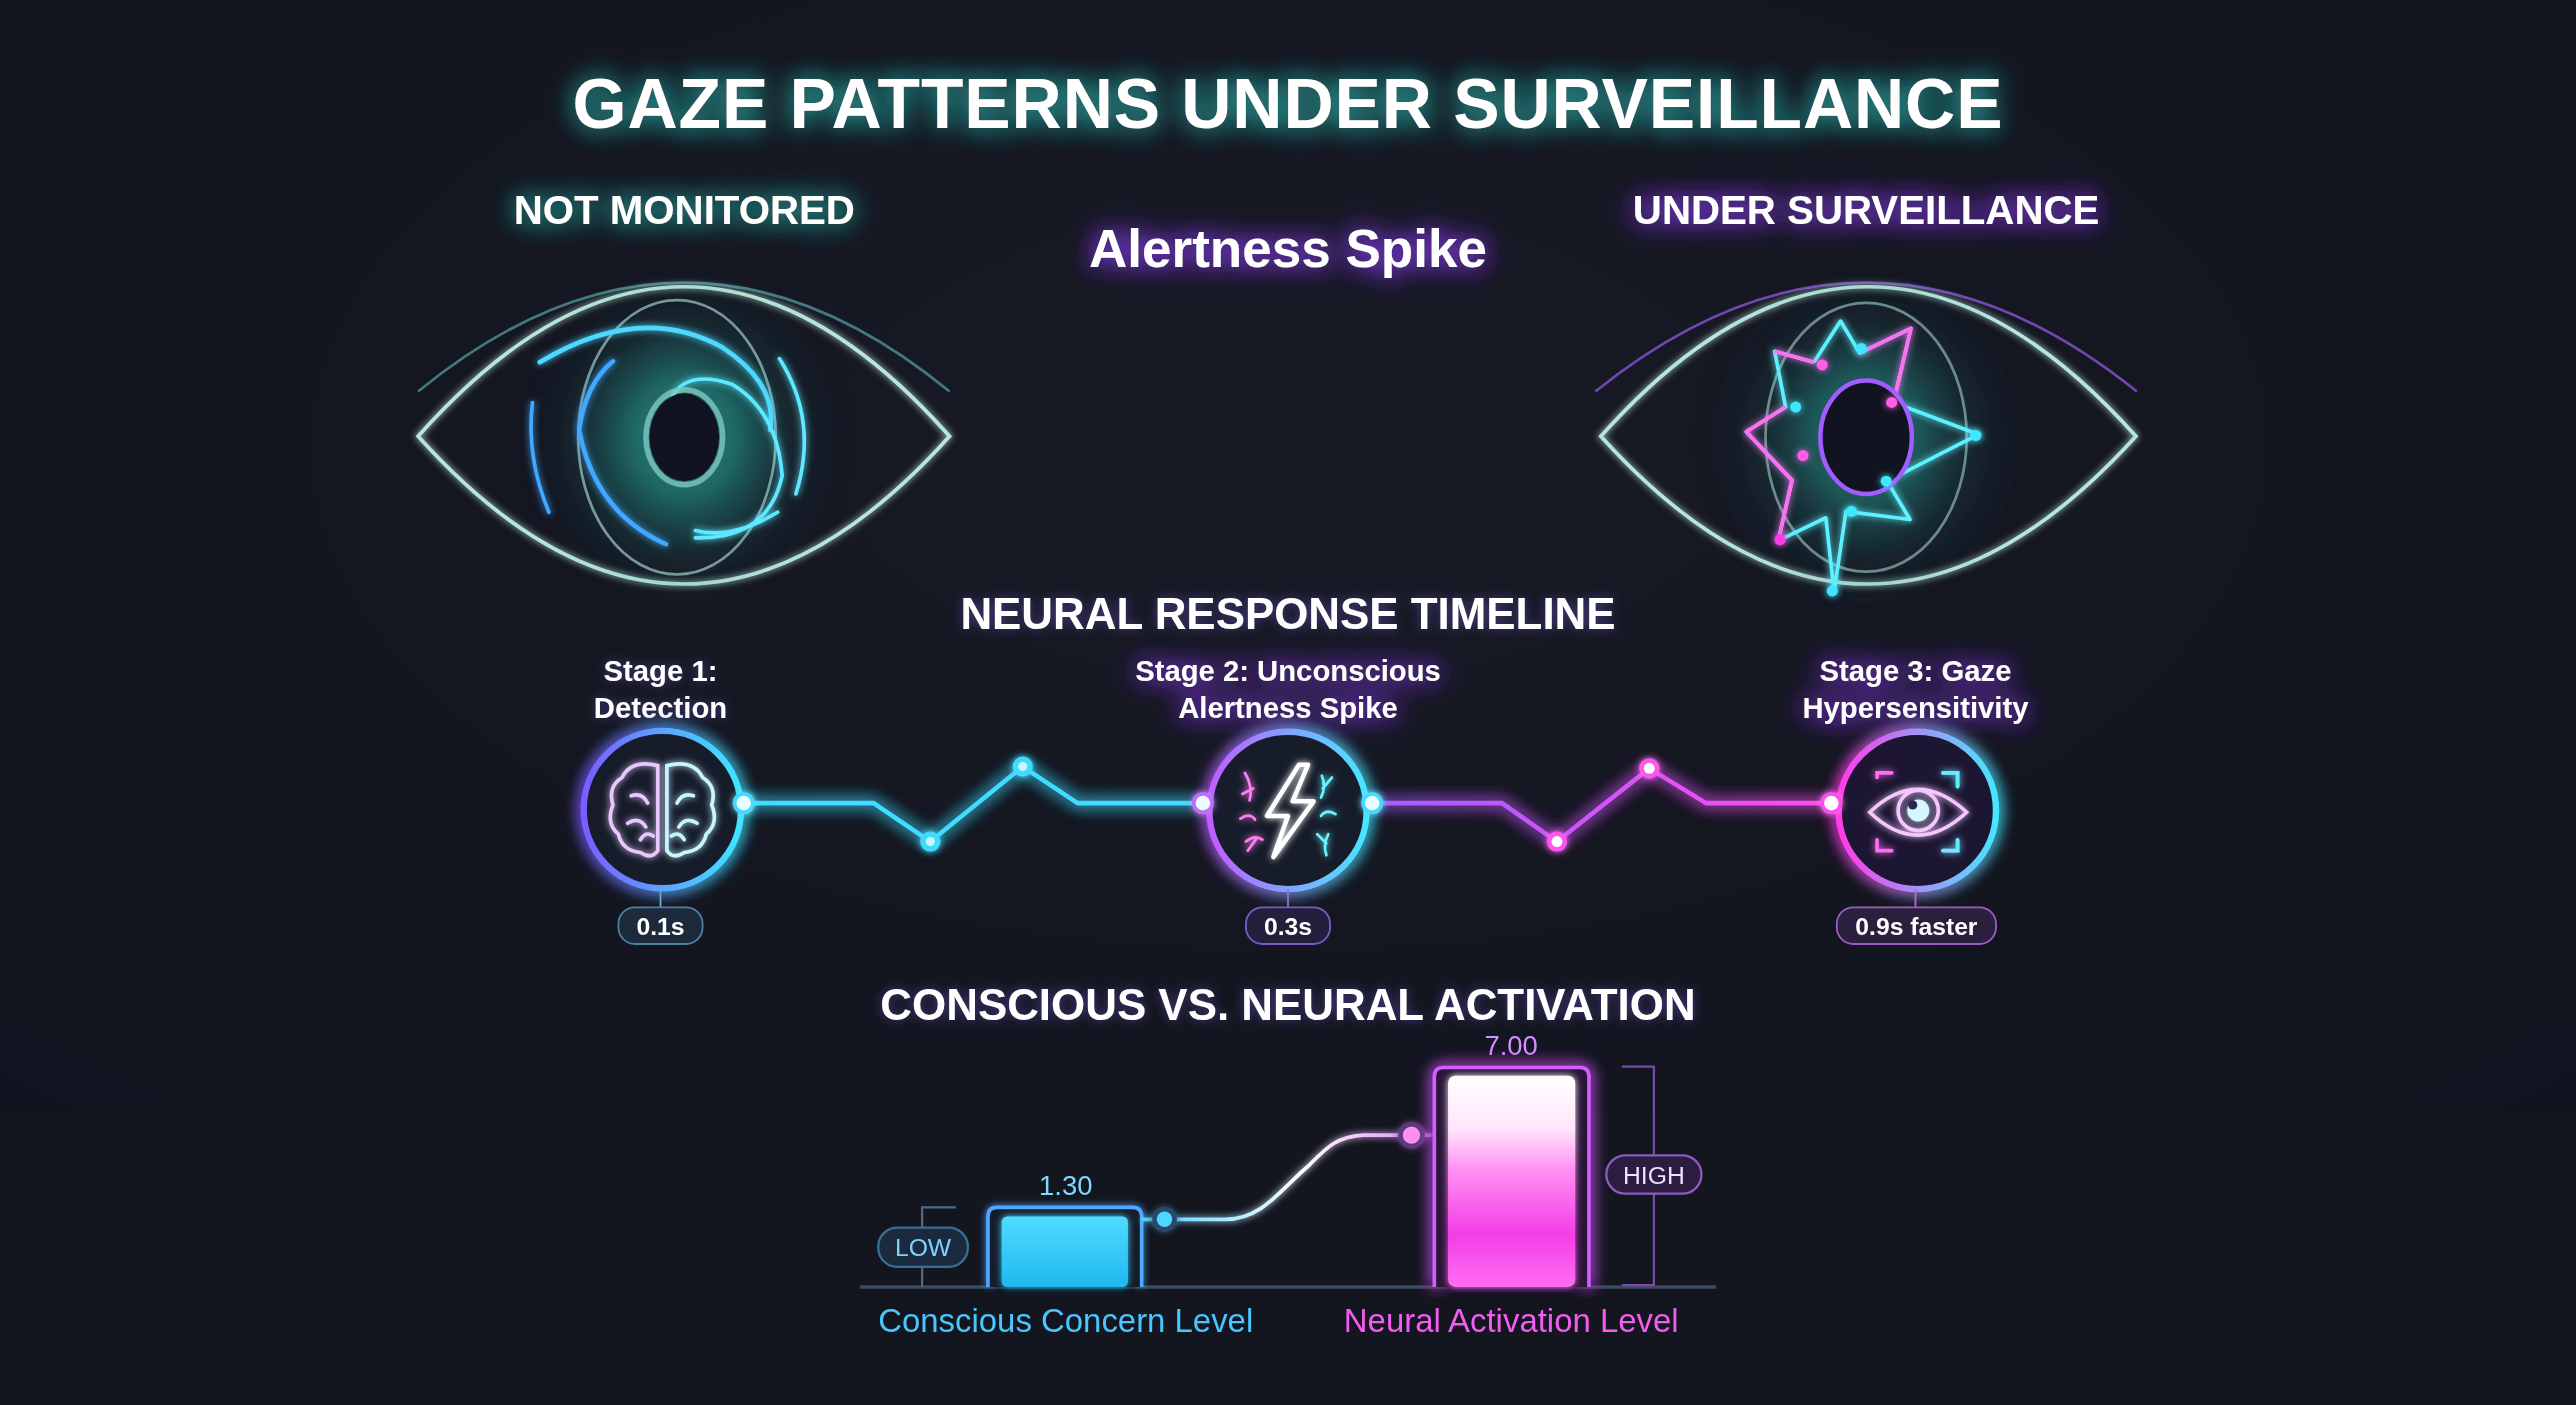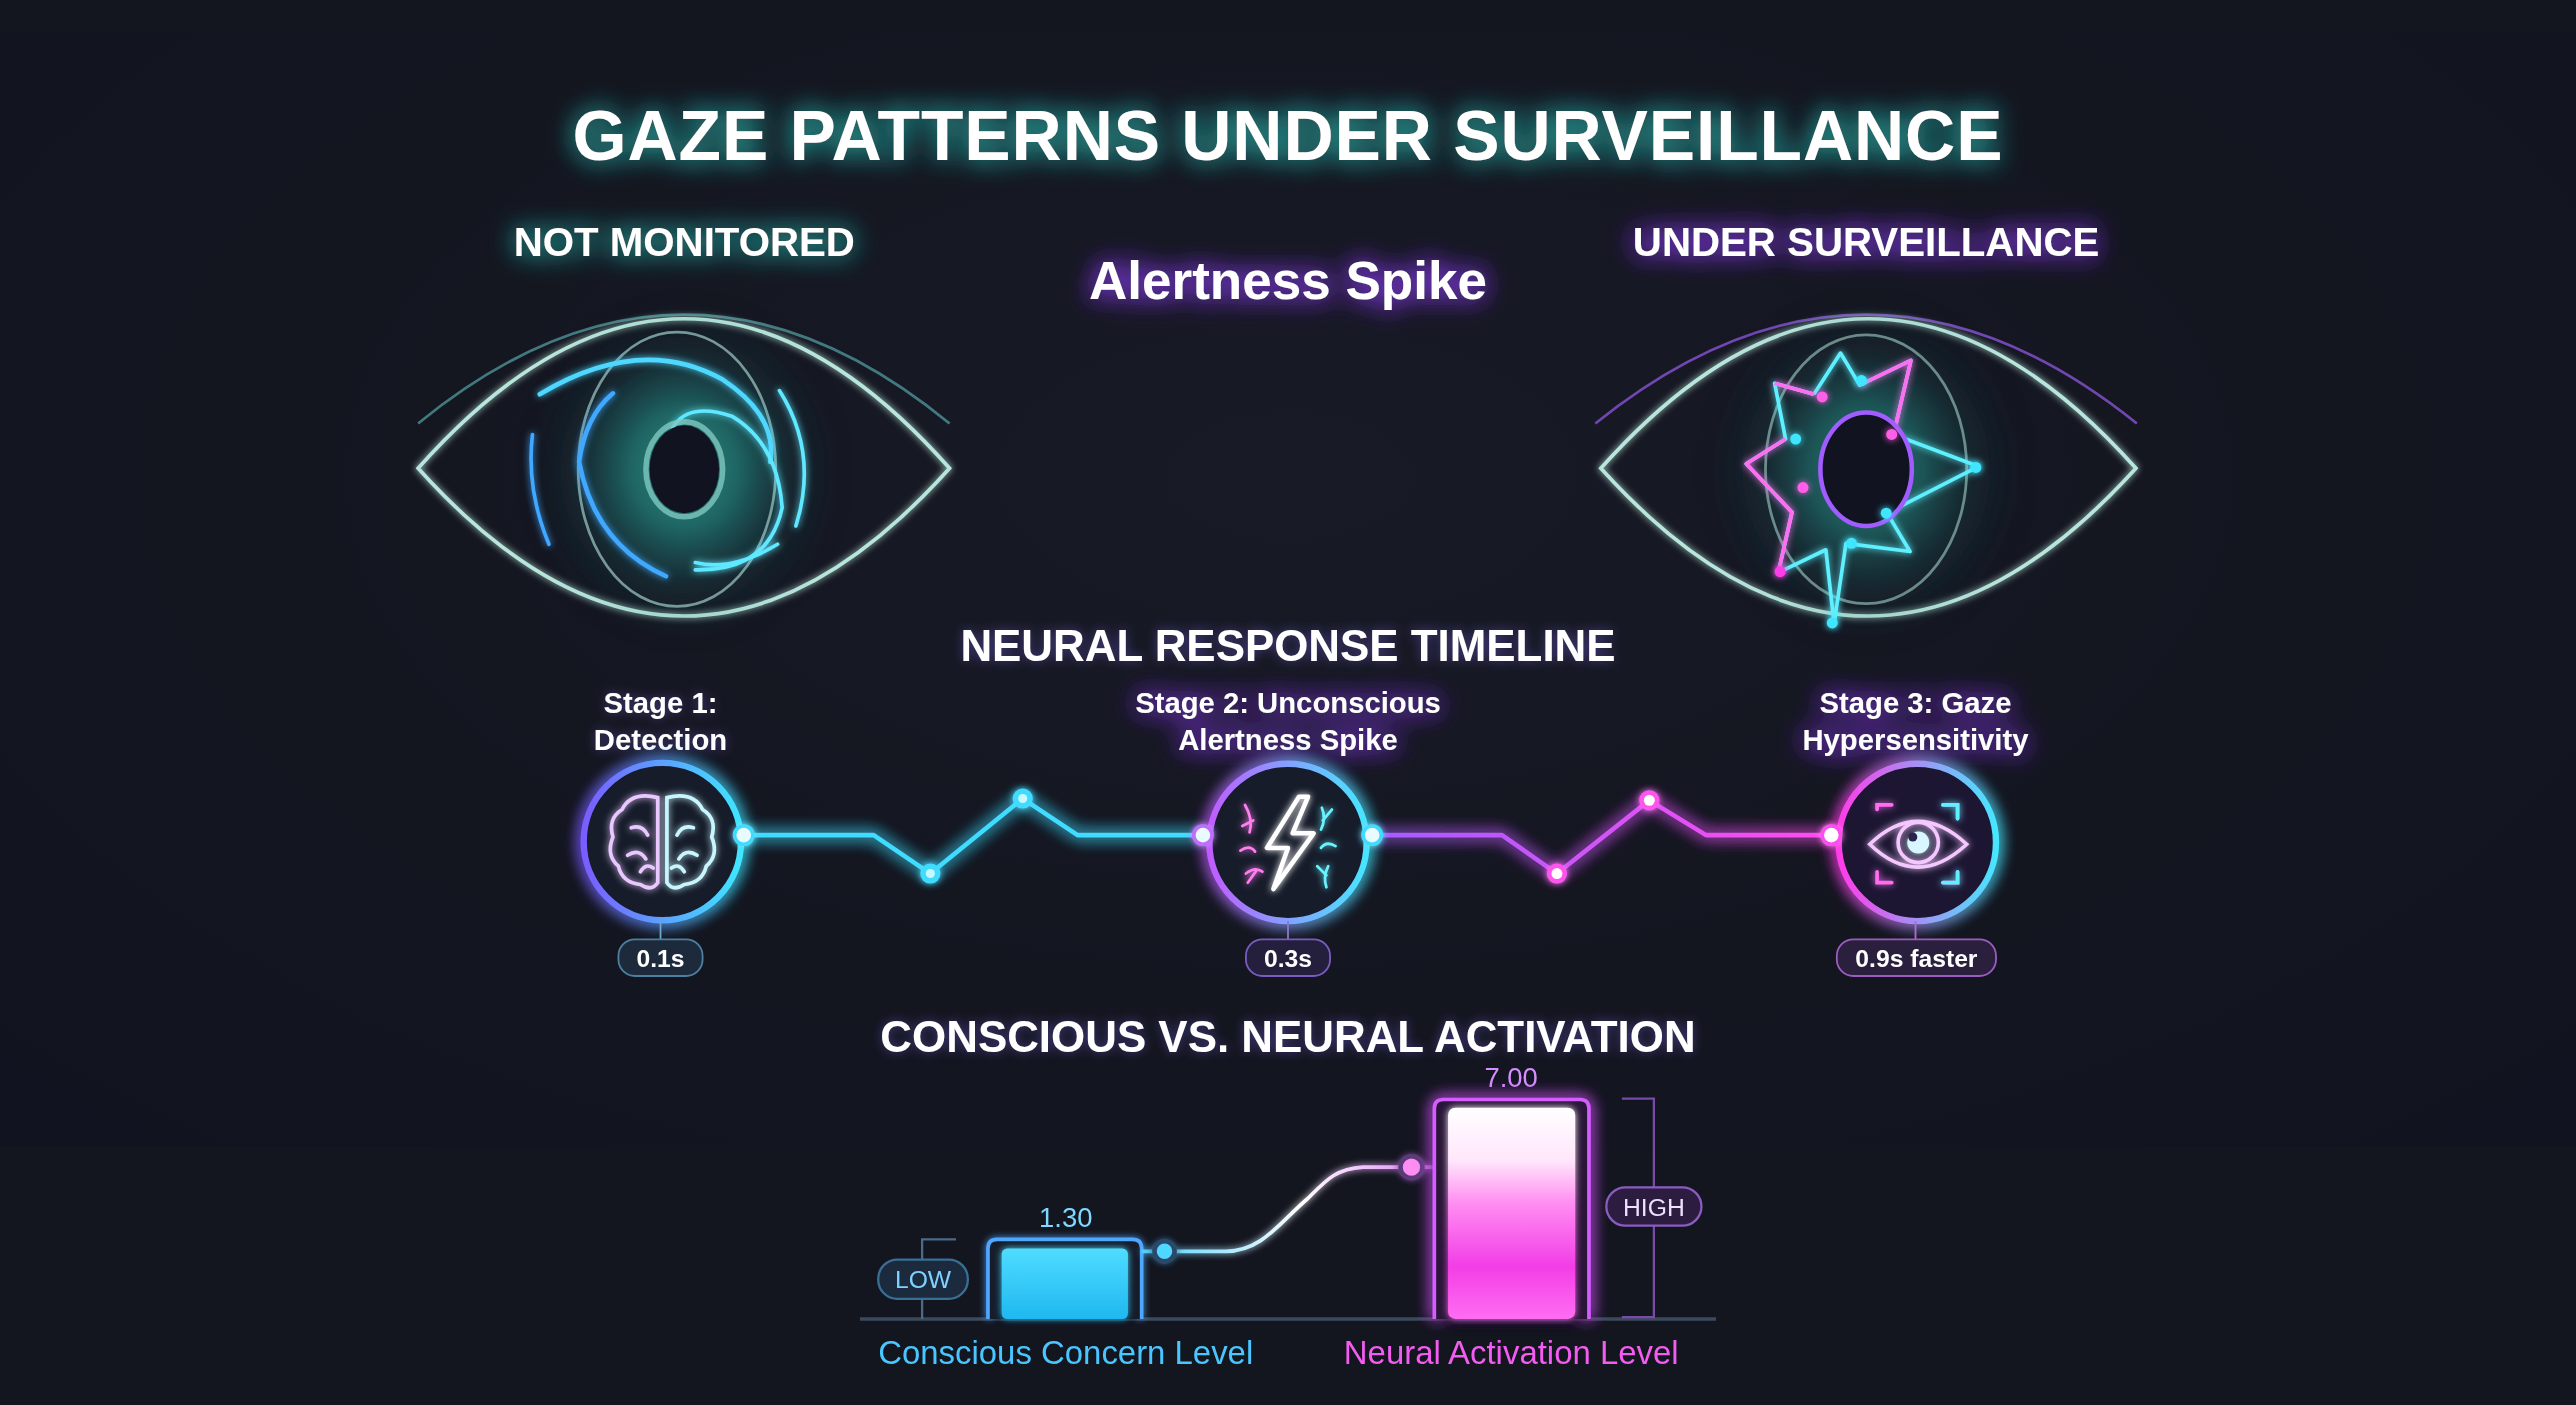--- a/index.html
+++ b/index.html
@@ -1,19 +1,19 @@
 <!DOCTYPE html>
 <html style="font-size:14.6px"><head>
 <meta charset="utf-8">
 <style>
   html, body { margin: 0; padding: 0; background: #13151f; }
   body { width: 2576px; height: 1405px; overflow: hidden; position: relative;
          font-family: "Liberation Sans", "DejaVu Sans", sans-serif; }
   #stage { position: absolute; left: 0; top: 0; width: 2576px; height: 1114px;
-           background: radial-gradient(ellipse at 50% 40%, #181a26 0%, #13151f 60%, #111320 100%); margin-top: 32px; }
+           background: radial-gradient(ellipse at 50% 40%, #181a26 0%, #13151f 60%, #111320 100%); }
   svg text { font-family: "Liberation Sans", "DejaVu Sans", sans-serif; }
   .t-title { font-size: 76px; font-weight: 700; fill: #ffffff; letter-spacing: 1px; }
   .t-sub { font-size: 44px; font-weight: 700; fill: #ffffff; }
   .t-spike { font-size: 58px; font-weight: 700; fill: #ffffff; }
   .t-head { font-size: 48px; font-weight: 700; fill: #ffffff; }
   .t-stage { font-size: 32px; font-weight: 700; fill: #ffffff; }
   .t-badge { font-size: 27px; font-weight: 700; fill: #ffffff; }
   .t-val { font-size: 30px; font-weight: 400; }
   .t-axis { font-size: 36px; font-weight: 400; }
   .t-pill { font-size: 27px; font-weight: 400; }

